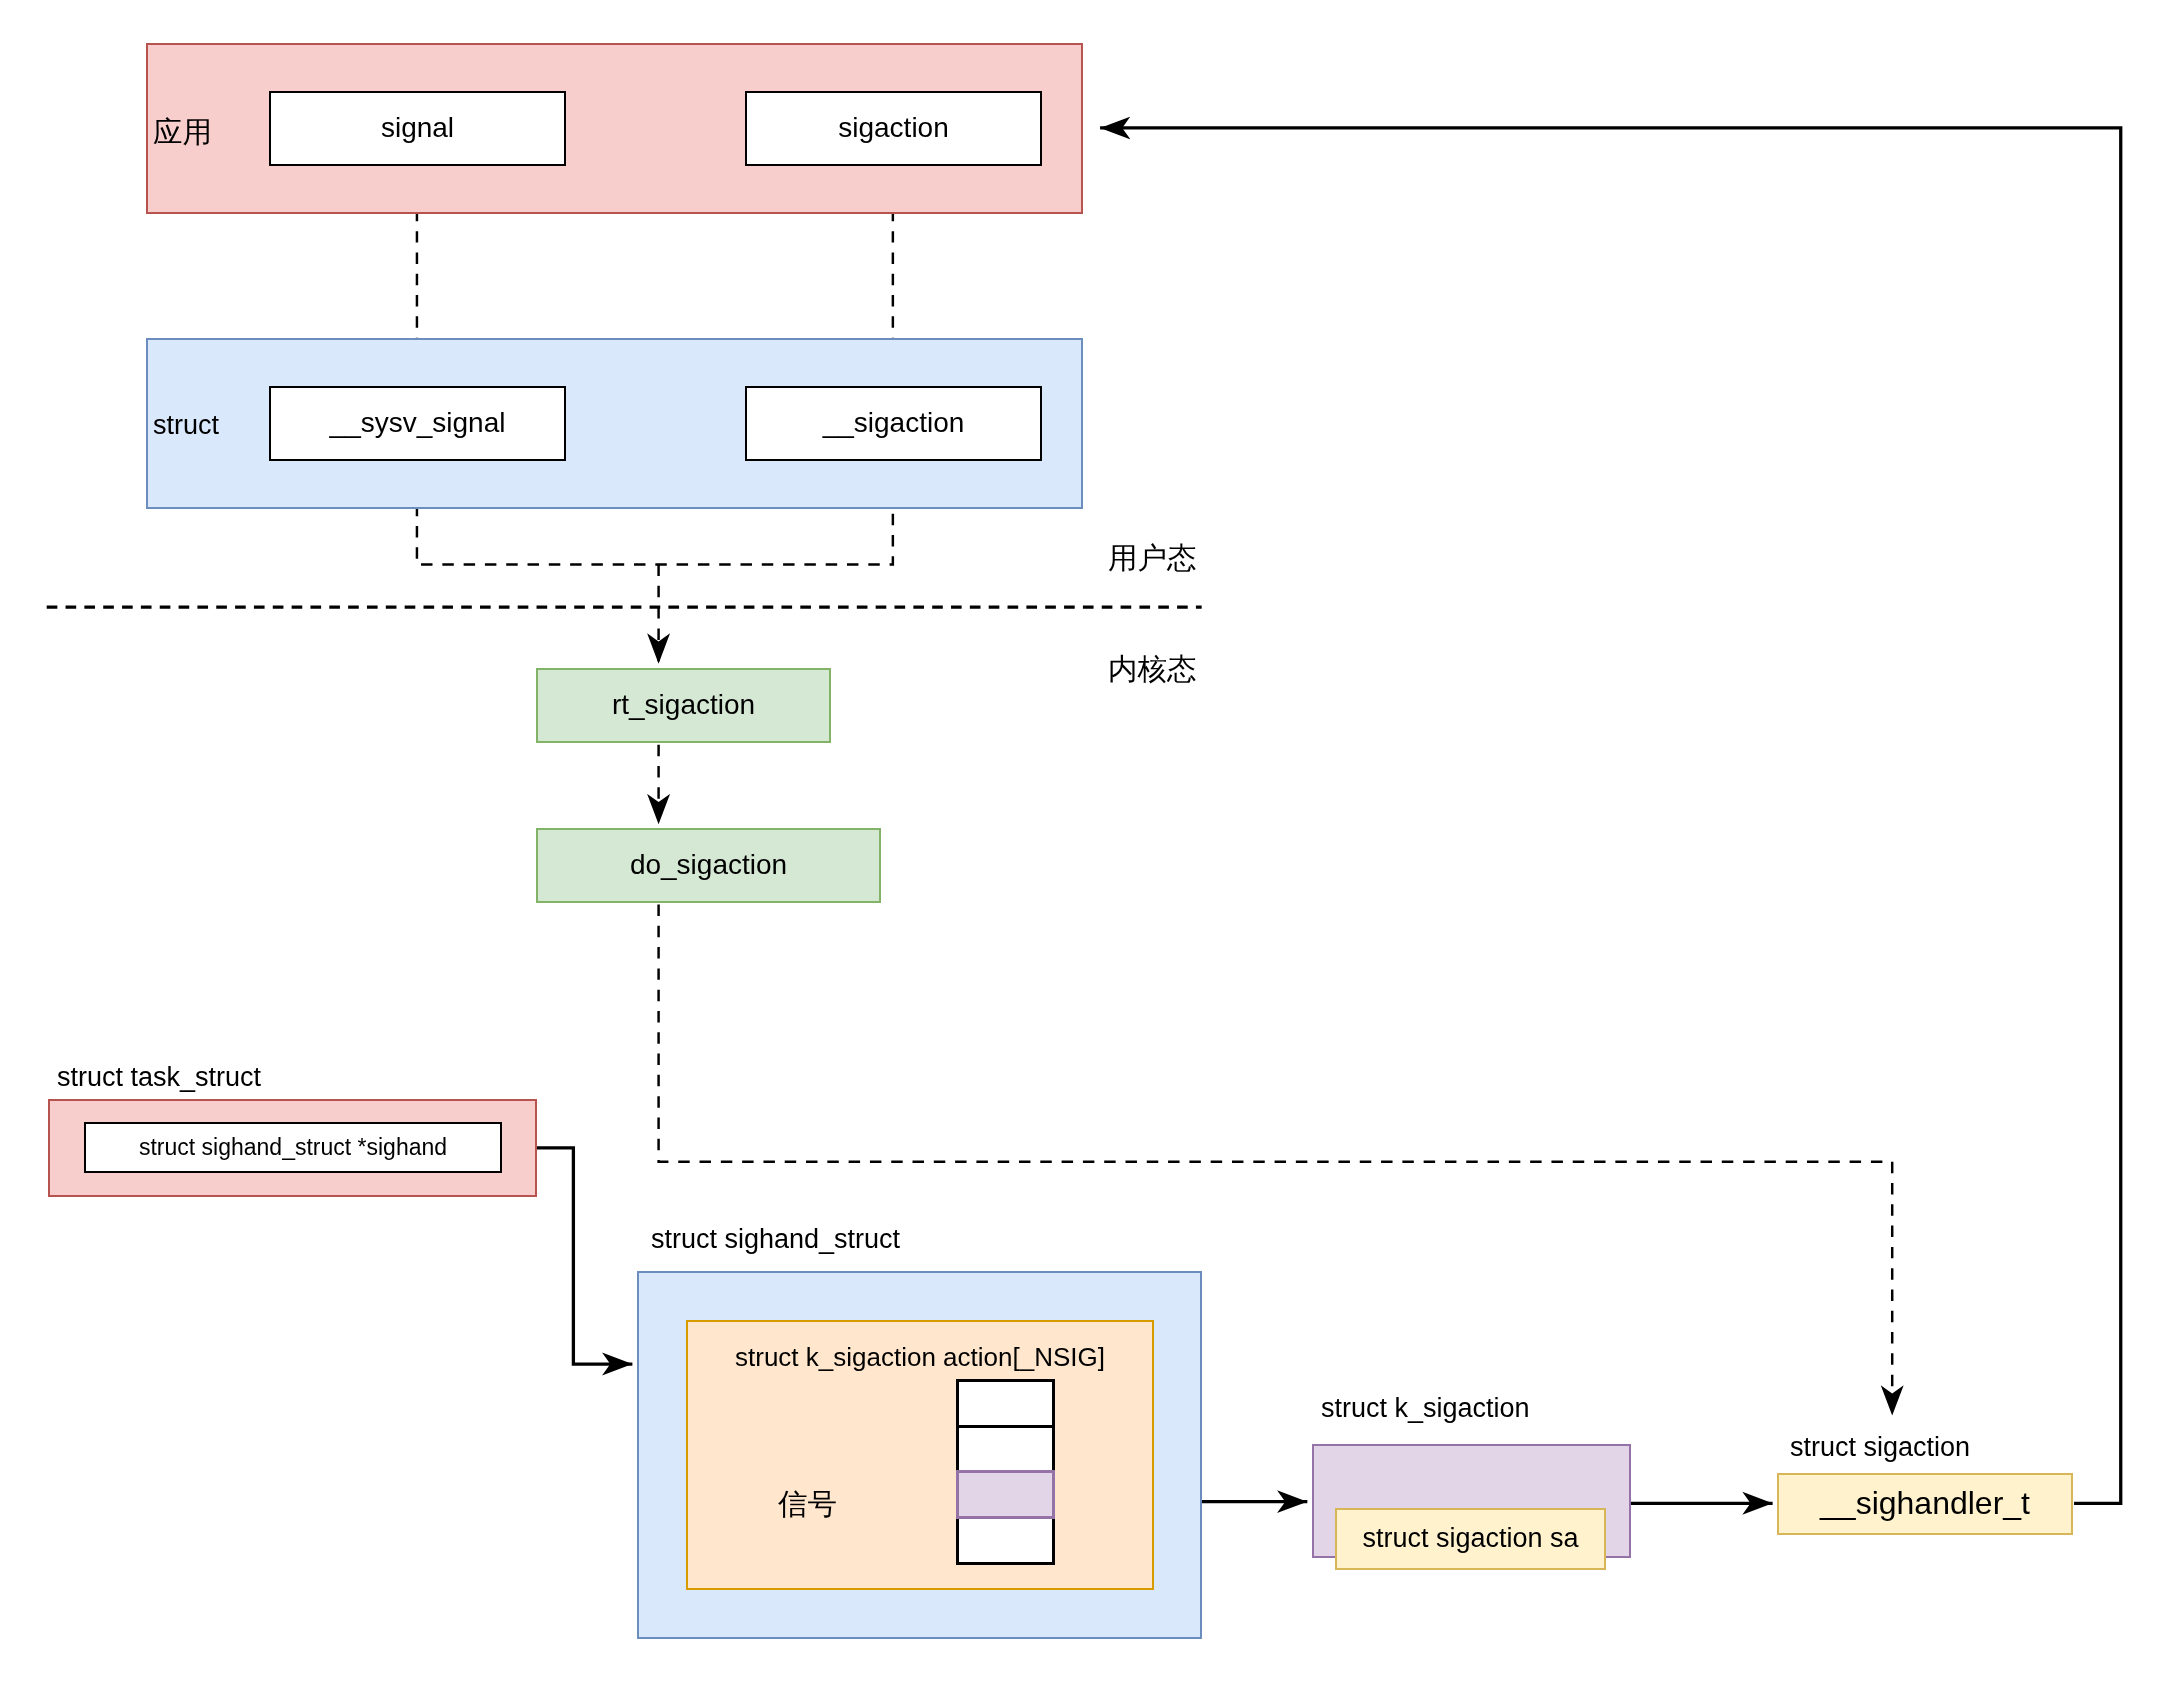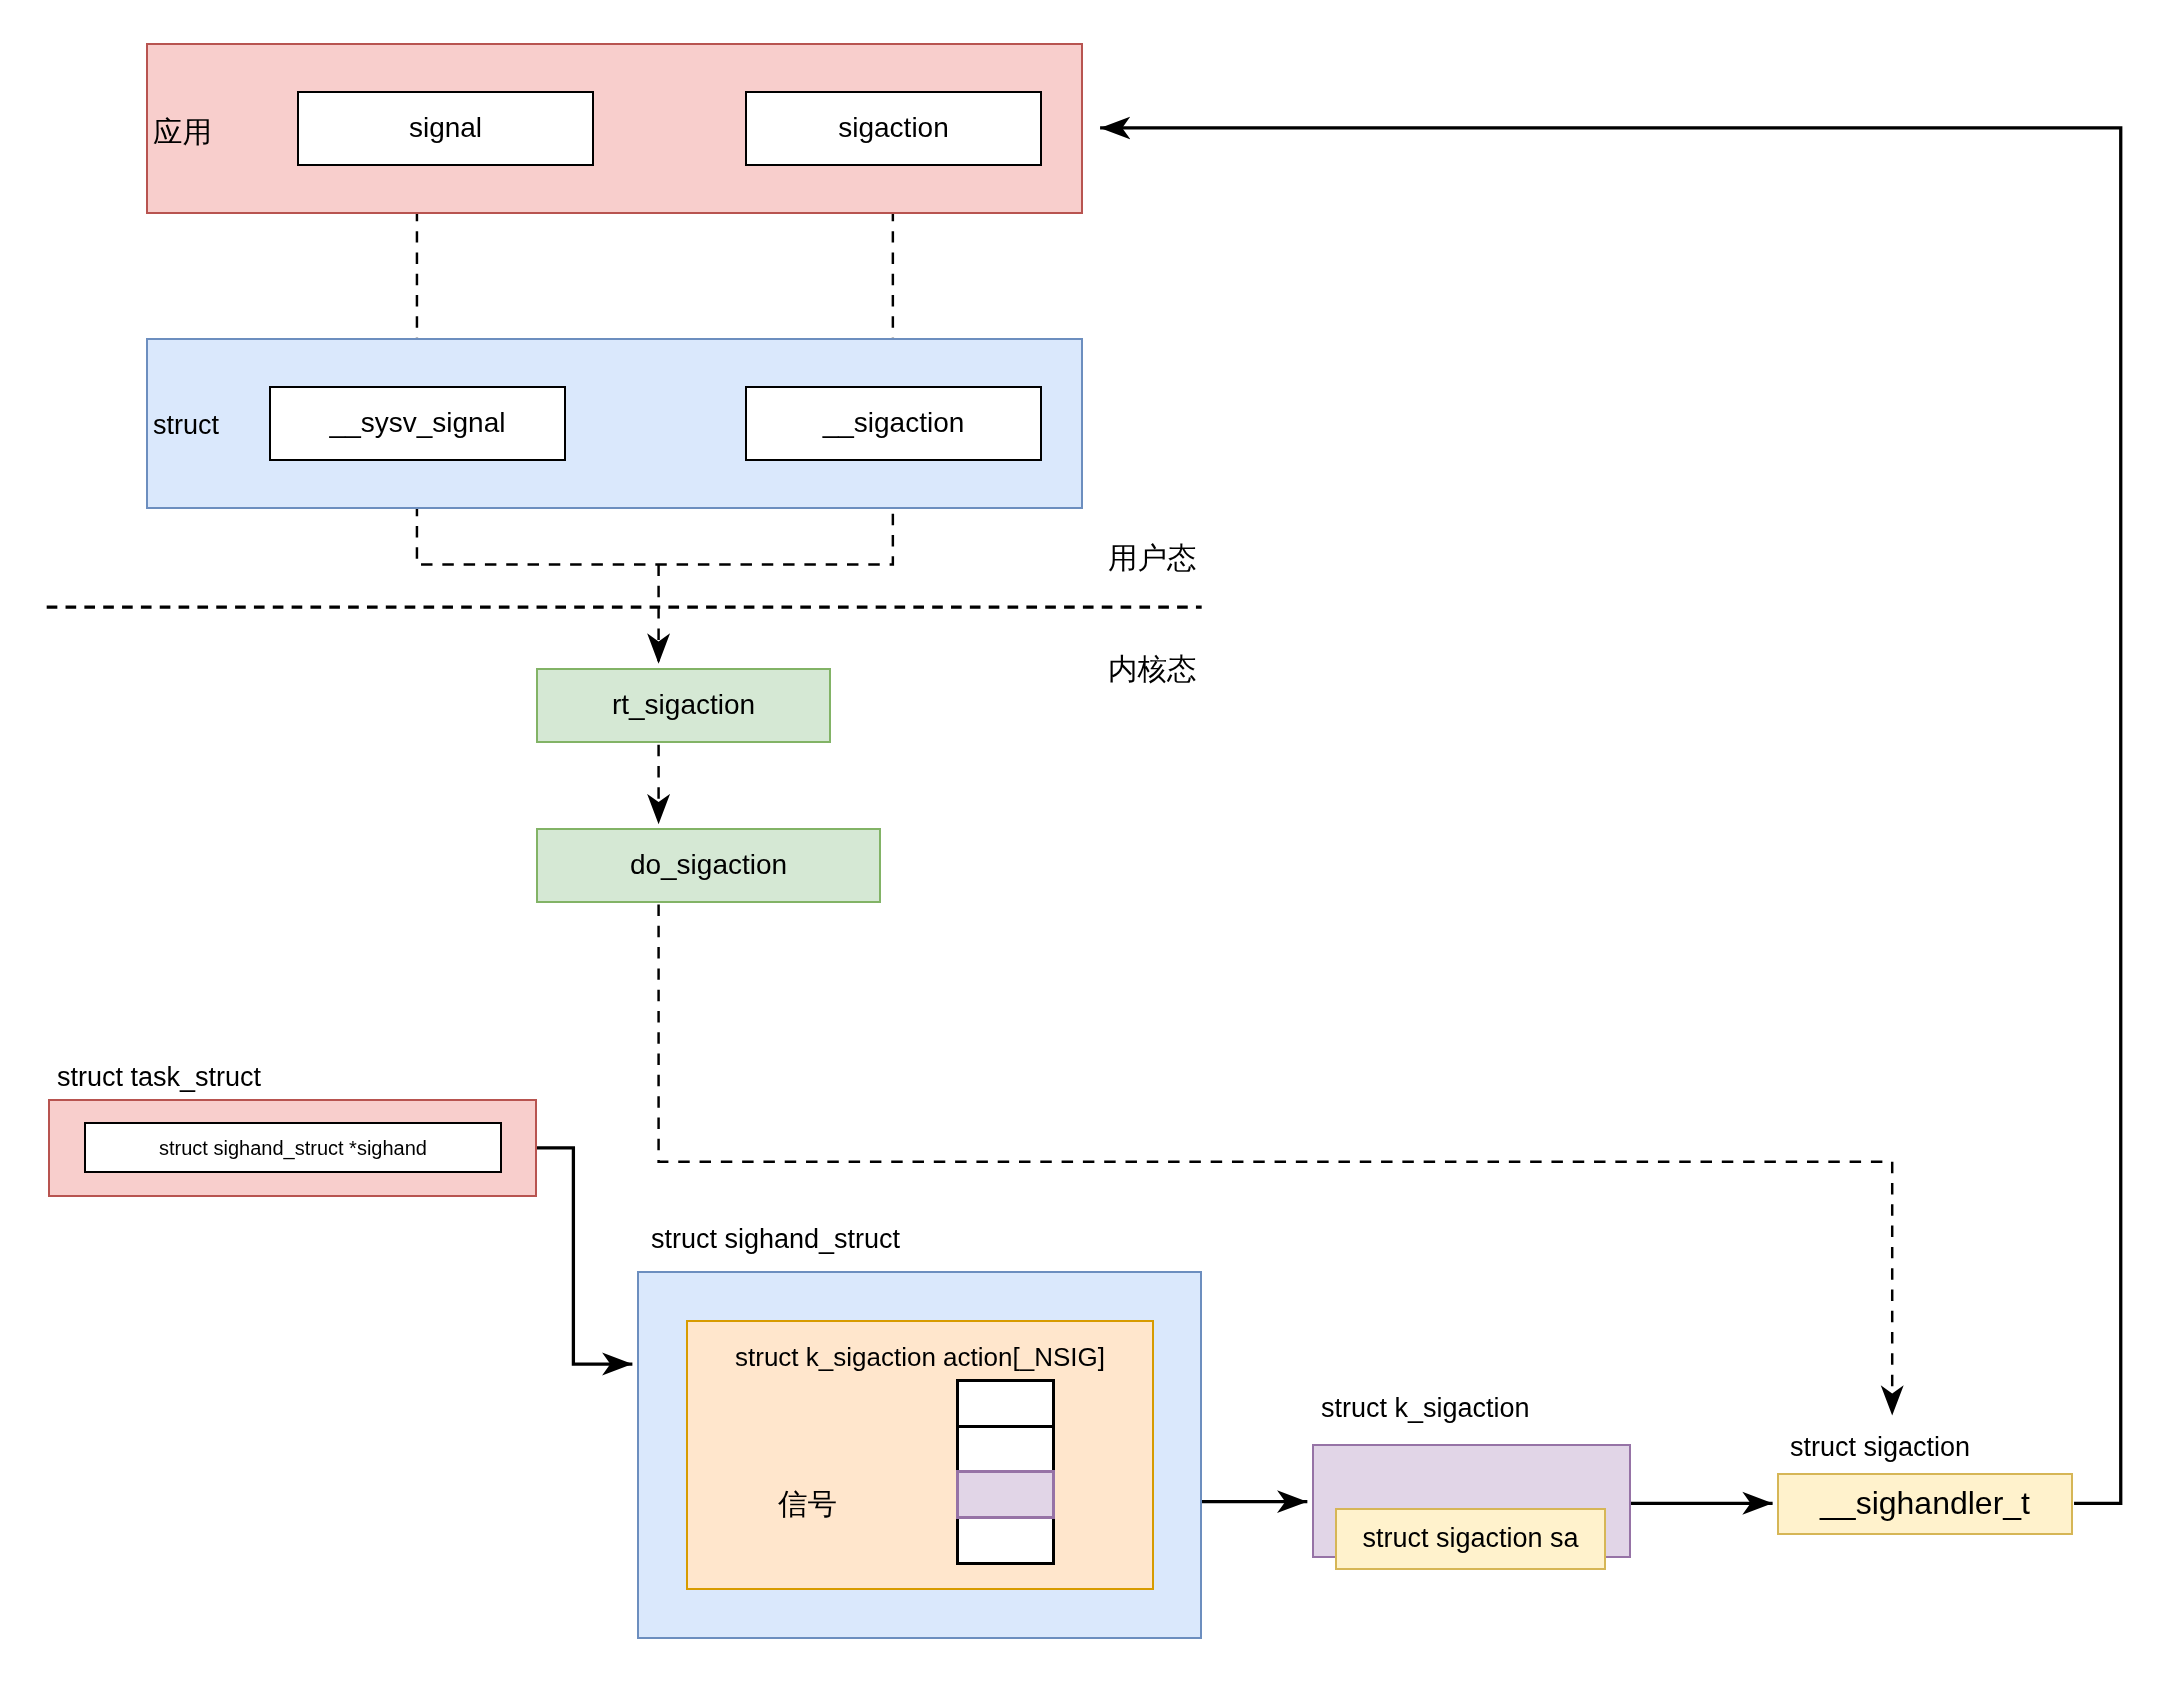--- a/index.html
+++ b/index.html
@@ -65,21 +65,21 @@
 
     <path d="M1288,1833 H1596" fill="none" stroke="#000" stroke-width="4" marker-end="url(#arr)"></path>
 
     <path d="M1962,1835 H2164" fill="none" stroke="#000" stroke-width="4" marker-end="url(#arr)"></path>
 
     <path d="M2532,1835 H2589 V156 H1343" fill="none" stroke="#000" stroke-width="4" marker-end="url(#arr)"></path>
   </svg>
 
   <div class="box layer-red" style="left:146px;top:43px;width:937px;height:171px;"></div>
   <div class="label cn" style="left:153px;top:113px;">应用</div>
-  <div class="box white-box" style="left:269px;top:91px;width:297px;height:75px;margin-left:28px;">
+  <div class="box white-box" style="left:269px;top:91px;width:297px;height:75px;">
     <span>signal</span>
   </div>
   <div class="box white-box" style="left:745px;top:91px;width:297px;height:75px;">
     <span>sigaction</span>
   </div>
 
   <div class="box layer-blue" style="left:146px;top:338px;width:937px;height:171px;"></div>
   <div class="label" style="left:153px;top:410px;">struct</div>
   <div class="box white-box" style="left:269px;top:386px;width:297px;height:75px;">
     <span>__sysv_signal</span>
@@ -93,21 +93,21 @@
 
   <div class="box layer-green" style="left:512px;top:668px;width:295px;height:75px;">
     <span>rt_sigaction</span>
   </div>
   <div class="box layer-green" style="left:512px;top:828px;width:345px;height:75px;">
     <span>do_sigaction</span>
   </div>
 
   <div class="label" style="left:57px;top:1062px;">struct task_struct</div>
   <div class="box layer-red" style="left:48px;top:1099px;width:489px;height:98px;"></div>
-  <div class="box white-box" style="left:84px;top:1122px;width:418px;height:51px;font-size:20px;">
+  <div class="box white-box" style="left:84px;top:1122px;width:418px;height:51px;font-size:23px;">
     <span>struct sighand_struct *sighand</span>
   </div>
 
   <div class="label" style="left:651px;top:1224px;">struct sighand_struct</div>
   <div class="box layer-blue" style="left:637px;top:1271px;width:565px;height:368px;"></div>
   <div class="box layer-orange" style="left:686px;top:1320px;width:468px;height:270px;"></div>
   <div class="label" style="left:686px;top:1342px;width:468px;text-align:center;font-size:26px;">struct k_sigaction action[_NSIG]</div>
 
   <div class="cells" style="left:956px;top:1379px;">
     <div class="cell"></div>

